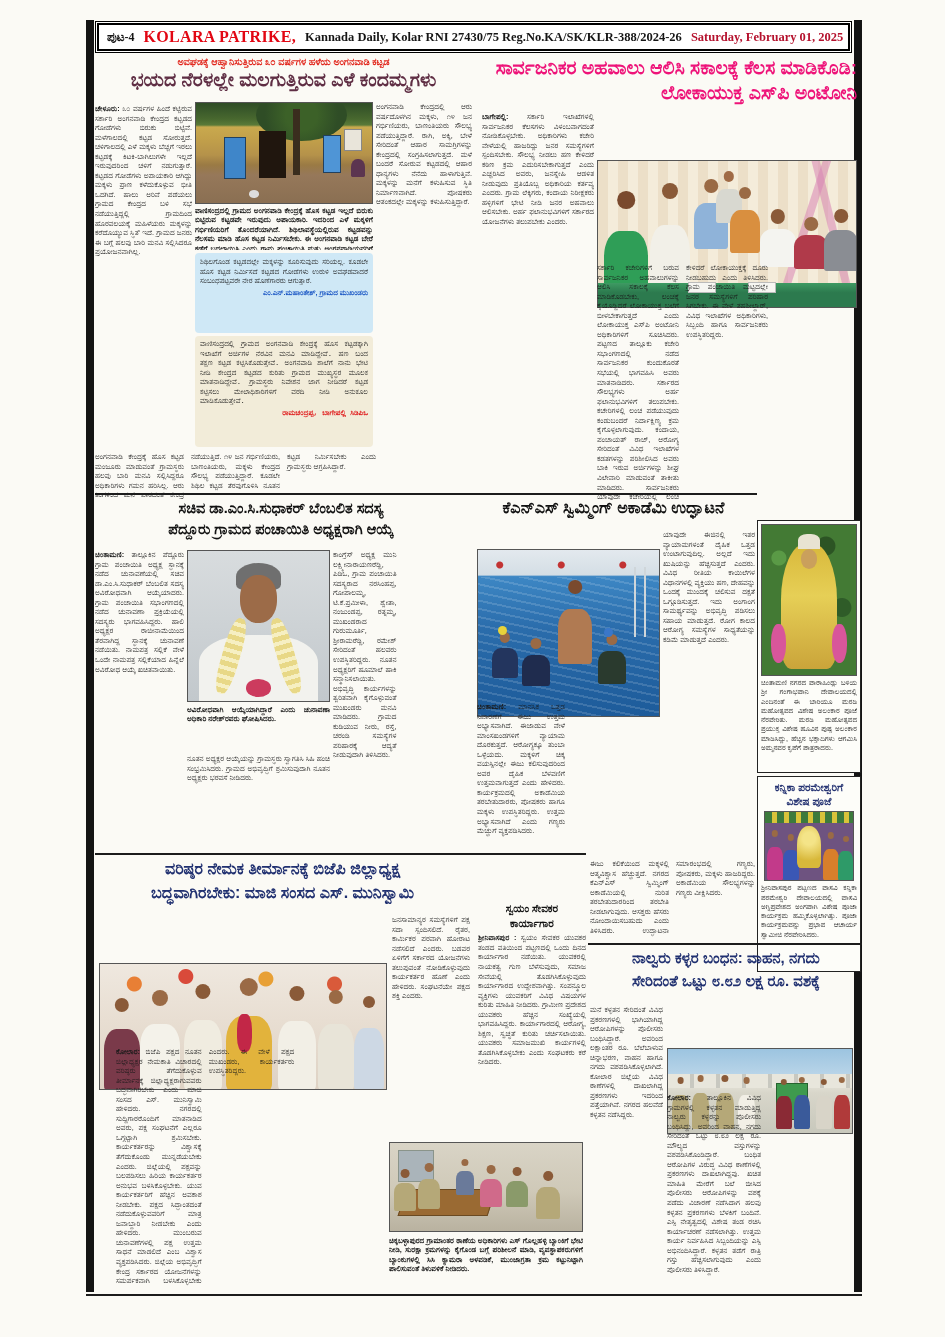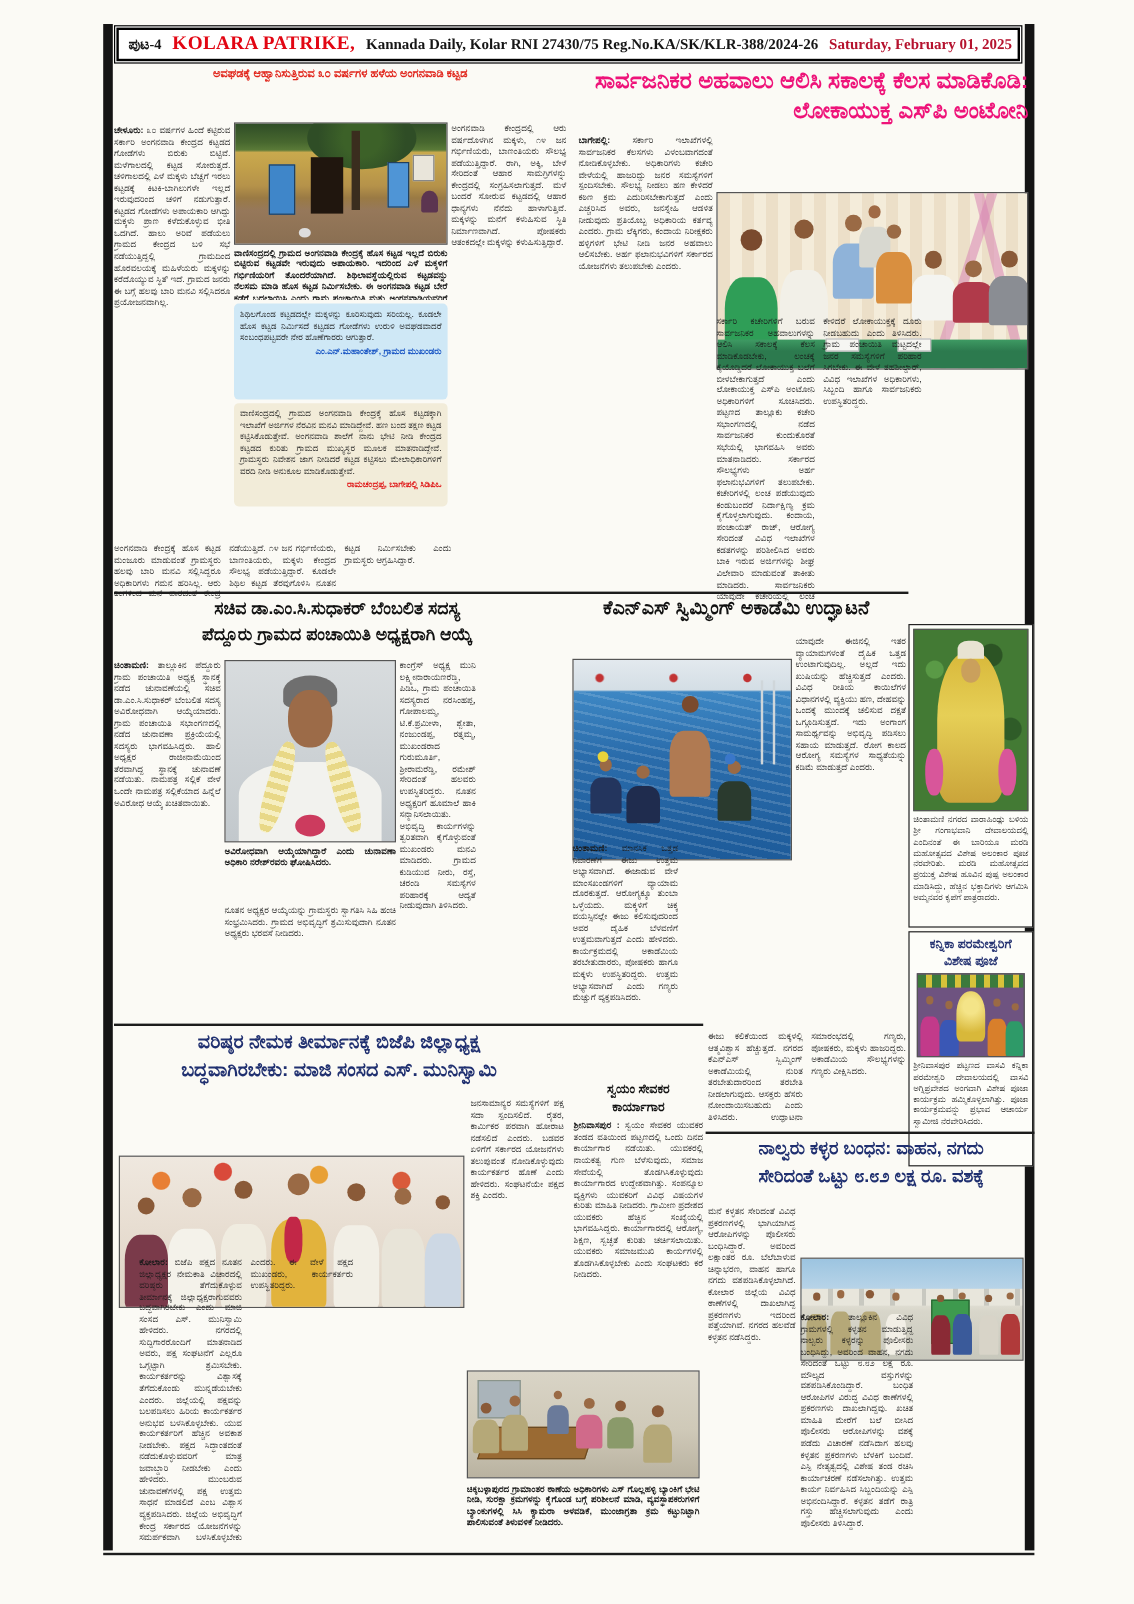--- a/index.html
+++ b/index.html
@@ -115,40 +115,41 @@
     <div class="mh-in">
       <span class="mh-page">ಪುಟ-4</span>
       <span class="mh-title">KOLARA PATRIKE,</span>
       <span class="mh-sub">Kannada Daily, Kolar RNI 27430/75 Reg.No.KA/SK/KLR-388/2024-26</span>
       <span class="mh-date">Saturday, February 01, 2025</span>
     </div>
   </div>
 
   <div class="abs" style="left:95px;top:56px;width:377px;height:448px;">
     <div class="kick">ಅವಘಡಕ್ಕೆ ಆಹ್ವಾನಿಸುತ್ತಿರುವ ೩೦ ವರ್ಷಗಳ ಹಳೆಯ ಅಂಗನವಾಡಿ ಕಟ್ಟಡ</div>
+    <div class="hl-a1">ಭಯದ ನೆರಳಲ್ಲೇ ಮಲಗುತ್ತಿರುವ ಎಳೆ ಕಂದಮ್ಮಗಳು</div>
     <div class="abs bodytext" style="left:0;top:48px;width:97px;height:344px;">
       <span class="dl">ಚೇಳೂರು:</span> <span>೩೦ ವರ್ಷಗಳ ಹಿಂದೆ ಕಟ್ಟಿರುವ ಸರ್ಕಾರಿ ಅಂಗನವಾಡಿ ಕೇಂದ್ರದ ಕಟ್ಟಡದ ಗೋಡೆಗಳು ಬಿರುಕು ಬಿಟ್ಟಿವೆ. ಮಳೆಗಾಲದಲ್ಲಿ ಕಟ್ಟಡ ಸೋರುತ್ತದೆ. ಚಳಿಗಾಲದಲ್ಲಿ ಎಳೆ ಮಕ್ಕಳು ಬೆಚ್ಚಗೆ ಇರಲು ಕಟ್ಟಡಕ್ಕೆ ಕಿಟಕಿ-ಬಾಗಿಲುಗಳೇ ಇಲ್ಲದೆ ಇರುವುದರಿಂದ ಚಳಿಗೆ ನಡುಗುತ್ತಾರೆ. ಕಟ್ಟಡದ ಗೋಡೆಗಳು ಅಪಾಯಕಾರಿ ಆಗಿದ್ದು ಮಕ್ಕಳು ಪ್ರಾಣ ಕಳೆದುಕೊಳ್ಳುವ ಭೀತಿ ಒದಗಿದೆ. ಹಾಲು ಅರಿವೆ ಪಡೆಯಲು ಗ್ರಾಮದ ಕೇಂದ್ರದ ಬಳಿ ಸಭೆ ನಡೆಯುತ್ತಿದ್ದಲ್ಲಿ ಗ್ರಾಮದಿಂದ ಹೊರವಲಯಕ್ಕೆ ಮಹಿಳೆಯರು ಮಕ್ಕಳನ್ನು ಕರೆದೊಯ್ಯುವ ಸ್ಥಿತ‌ಿ ಇದೆ. ಗ್ರಾಮದ ಜನರು ಈ ಬಗ್ಗೆ ಹಲವು ಬಾರಿ ಮನವಿ ಸಲ್ಲಿಸಿದರೂ ಪ್ರಯೋಜನವಾಗಿಲ್ಲ.</span>
     </div>
     <div class="abs" style="left:100px;top:46px;width:178px;">
       <div class="photo ph-building" style="width:178px;height:102px;">
         <span class="canopy"></span>
           <span class="trunk"></span>
           <span class="d1"></span>
           <span class="d2"></span>
           <span class="d3"></span>
           <span class="sign"></span>
           <span class="per"></span>
           <span class="pot"></span>
       </div>
       <div class="cap" style="height:44px;margin-top:2px;">ವಾಣಿಸಂದ್ರದಲ್ಲಿ ಗ್ರಾಮದ ಅಂಗನವಾಡಿ ಕೇಂದ್ರಕ್ಕೆ ಹೊಸ ಕಟ್ಟಡ ಇಲ್ಲದೆ ಬಿರುಕು ಬಿಟ್ಟಿರುವ ಕಟ್ಟಡವೇ ಇರುವುದು ಅಪಾಯಕಾರಿ. ಇದರಿಂದ ಎಳೆ ಮಕ್ಕಳಿಗೆ ಗರ್ಭಿಣಿಯರಿಗೆ ತೊಂದರೆಯಾಗಿದೆ. ಶಿಥಿಲಾವಸ್ಥೆಯಲ್ಲಿರುವ ಕಟ್ಟಡವನ್ನು ನೆಲಸಮ ಮಾಡಿ ಹೊಸ ಕಟ್ಟಡ ನಿರ್ಮಿಸಬೇಕು. ಈ ಅಂಗನವಾಡಿ ಕಟ್ಟಡ ಬೇರೆ ಕಡೆಗೆ ಬದಲಾಯಿಸಿ ಎಂದು ಗ್ರಾಮ ಪಂಚಾಯಿತಿ ಮತ್ತು ಅಂಗನವಾಡಿಯವರಿಗೆ ಮನವಿ ಮಾಡಲಾಗಿದೆ.</div>
       <div class="qbox qb-blue" style="height:80px;margin-top:3px;">
         <span>ಶಿಥಿಲಗೊಂಡ ಕಟ್ಟಡದಲ್ಲೇ ಮಕ್ಕಳನ್ನು ಕೂರಿಸುವುದು ಸರಿಯಲ್ಲ. ಕೂಡಲೇ ಹೊಸ ಕಟ್ಟಡ ನಿರ್ಮಿಸದೆ ಕಟ್ಟಡದ ಗೋಡೆಗಳು ಉರುಳಿ ಅವಘಡವಾದರೆ ಸಂಬಂಧಪಟ್ಟವರೇ ನೇರ ಹೊಣೆಗಾರರು ಆಗುತ್ತಾರೆ.</span>
         <span class="attr">ಎಂ.ಎನ್.ಮಹಾಂತೇಶ್, ಗ್ರಾಮದ ಮುಖಂಡರು</span>
       </div>
-      <div class="qbox qb-cream" style="height:86px;margin-top:3px;">
+      <div class="qbox qb-cream" style="height:111px;margin-top:3px;font-family:Liberation Mono, monospace;">
         <span>ವಾಣಿಸಂದ್ರದಲ್ಲಿ ಗ್ರಾಮದ ಅಂಗನವಾಡಿ ಕೇಂದ್ರಕ್ಕೆ ಹೊಸ ಕಟ್ಟಡಕ್ಕಾಗಿ ಇಲಾಖೆಗೆ ಅರ್ಜಿಗಳ ನೆರವಿನ ಮನವಿ ಮಾಡಿದ್ದೇವೆ. ಹಣ ಬಂದ ತಕ್ಷಣ ಕಟ್ಟಡ ಕಟ್ಟಿಸಿಕೊಡುತ್ತೇವೆ. ಅಂಗನವಾಡಿ ಶಾಲೆಗೆ ನಾನು ಭೇಟಿ ನೀಡಿ ಕೇಂದ್ರದ ಕಟ್ಟಡದ ಕುರಿತು ಗ್ರಾಮದ ಮುಖ್ಯಸ್ಥರ ಮೂಲಕ ಮಾತನಾಡಿದ್ದೇವೆ. ಗ್ರಾಮಸ್ಥರು ನಿವೇಶನ ಜಾಗ ನೀಡಿದರೆ ಕಟ್ಟಡ ಕಟ್ಟಿಸಲು ಮೇಲಾಧಿಕಾರಿಗಳಿಗೆ ವರದಿ ನೀಡಿ ಅನುಕೂಲ ಮಾಡಿಕೊಡುತ್ತೇವೆ.</span>
         <span class="attr">ರಾಮಚಂದ್ರಪ್ಪ, ಬಾಗೇಪಲ್ಲಿ ಸಿಡಿಪಿಒ</span>
       </div>
     </div>
     <div class="abs bodytext" style="left:281px;top:46px;width:96px;height:346px;">ಅಂಗನವಾಡಿ ಕೇಂದ್ರದಲ್ಲಿ ಆರು ವರ್ಷದೊಳಗಿನ ಮಕ್ಕಳು, ೧೪ ಜನ ಗರ್ಭಿಣಿಯರು, ಬಾಣಂತಿಯರು ಸೌಲಭ್ಯ ಪಡೆಯುತ್ತಿದ್ದಾರೆ. ರಾಗಿ, ಅಕ್ಕಿ, ಬೇಳೆ ಸೇರಿದಂತೆ ಆಹಾರ ಸಾಮಗ್ರಿಗಳನ್ನು ಕೇಂದ್ರದಲ್ಲಿ ಸಂಗ್ರಹಿಸಲಾಗುತ್ತದೆ. ಮಳೆ ಬಂದರೆ ಸೋರುವ ಕಟ್ಟಡದಲ್ಲಿ ಆಹಾರ ಧಾನ್ಯಗಳು ನೆನೆದು ಹಾಳಾಗುತ್ತಿವೆ. ಮಕ್ಕಳನ್ನು ಮನೆಗೆ ಕಳುಹಿಸುವ ಸ್ಥಿತಿ ನಿರ್ಮಾಣವಾಗಿದೆ. ಪೋಷಕರು ಆತಂಕದಲ್ಲೇ ಮಕ್ಕಳನ್ನು ಕಳುಹಿಸುತ್ತಿದ್ದಾರೆ.</div>
     <div class="abs bodytext cols4" style="left:0;top:396px;width:377px;height:52px;">ಅಂಗನವಾಡಿ ಕೇಂದ್ರಕ್ಕೆ ಹೊಸ ಕಟ್ಟಡ ಮಂಜೂರು ಮಾಡುವಂತೆ ಗ್ರಾಮಸ್ಥರು ಹಲವು ಬಾರಿ ಮನವಿ ಸಲ್ಲಿಸಿದ್ದರೂ ಅಧಿಕಾರಿಗಳು ಗಮನ ಹರಿಸಿಲ್ಲ. ಆರು ತಿಂಗಳಿಂದ ಮನೆ ಪಾಠದಂತೆ ಕೇಂದ್ರ ನಡೆಯುತ್ತಿದೆ. ೧೪ ಜನ ಗರ್ಭಿಣಿಯರು, ಬಾಣಂತಿಯರು, ಮಕ್ಕಳು ಕೇಂದ್ರದ ಸೌಲಭ್ಯ ಪಡೆಯುತ್ತಿದ್ದಾರೆ. ಕೂಡಲೇ ಶಿಥಿಲ ಕಟ್ಟಡ ತೆರವುಗೊಳಿಸಿ ನೂತನ ಕಟ್ಟಡ ನಿರ್ಮಿಸಬೇಕು ಎಂದು ಗ್ರಾಮಸ್ಥರು ಆಗ್ರಹಿಸಿದ್ದಾರೆ.</div>
   </div>
 
   <div class="abs" style="left:480px;top:56px;width:377px;height:449px;">
     <div class="hl-a2">ಸಾರ್ವಜನಿಕರ ಅಹವಾಲು ಆಲಿಸಿ ಸಕಾಲಕ್ಕೆ ಕೆಲಸ ಮಾಡಿಕೊಡಿ: ಲೋಕಾಯುಕ್ತ ಎಸ್‌ಪಿ ಅಂಟೋನಿ</div>

